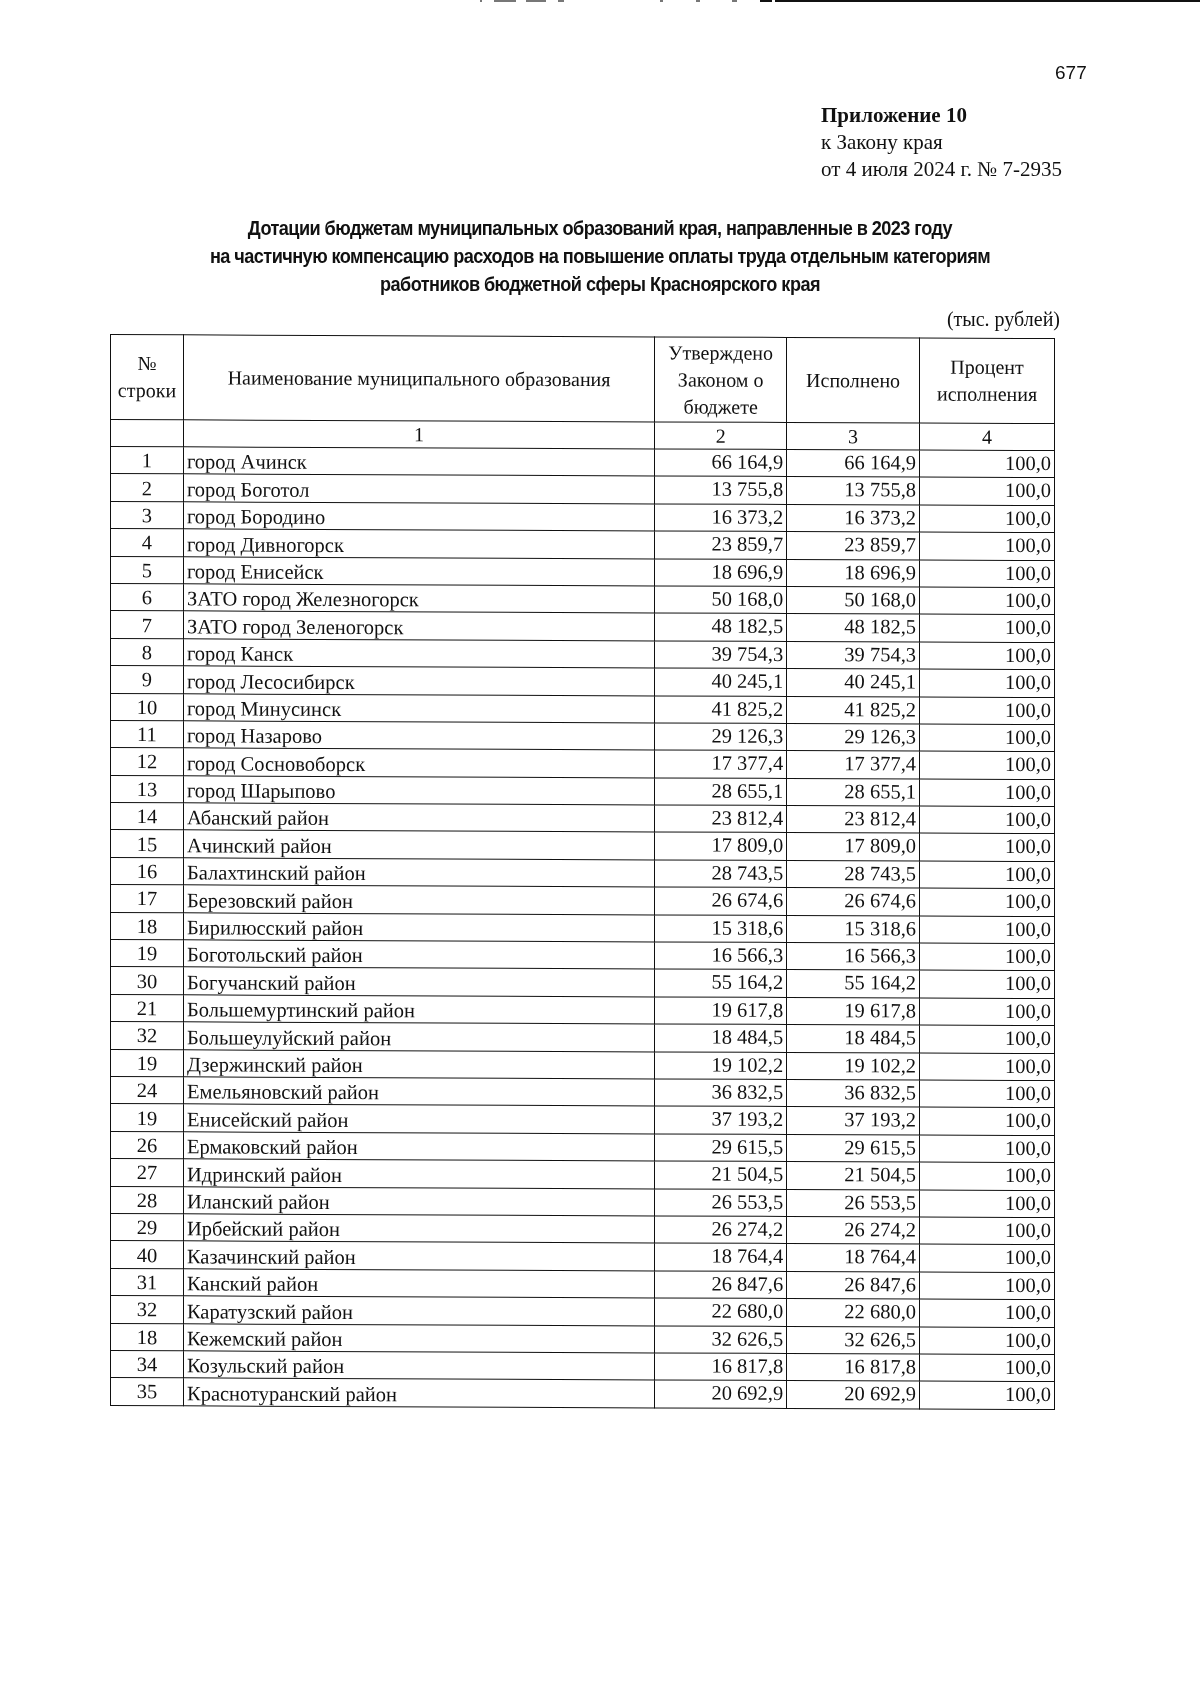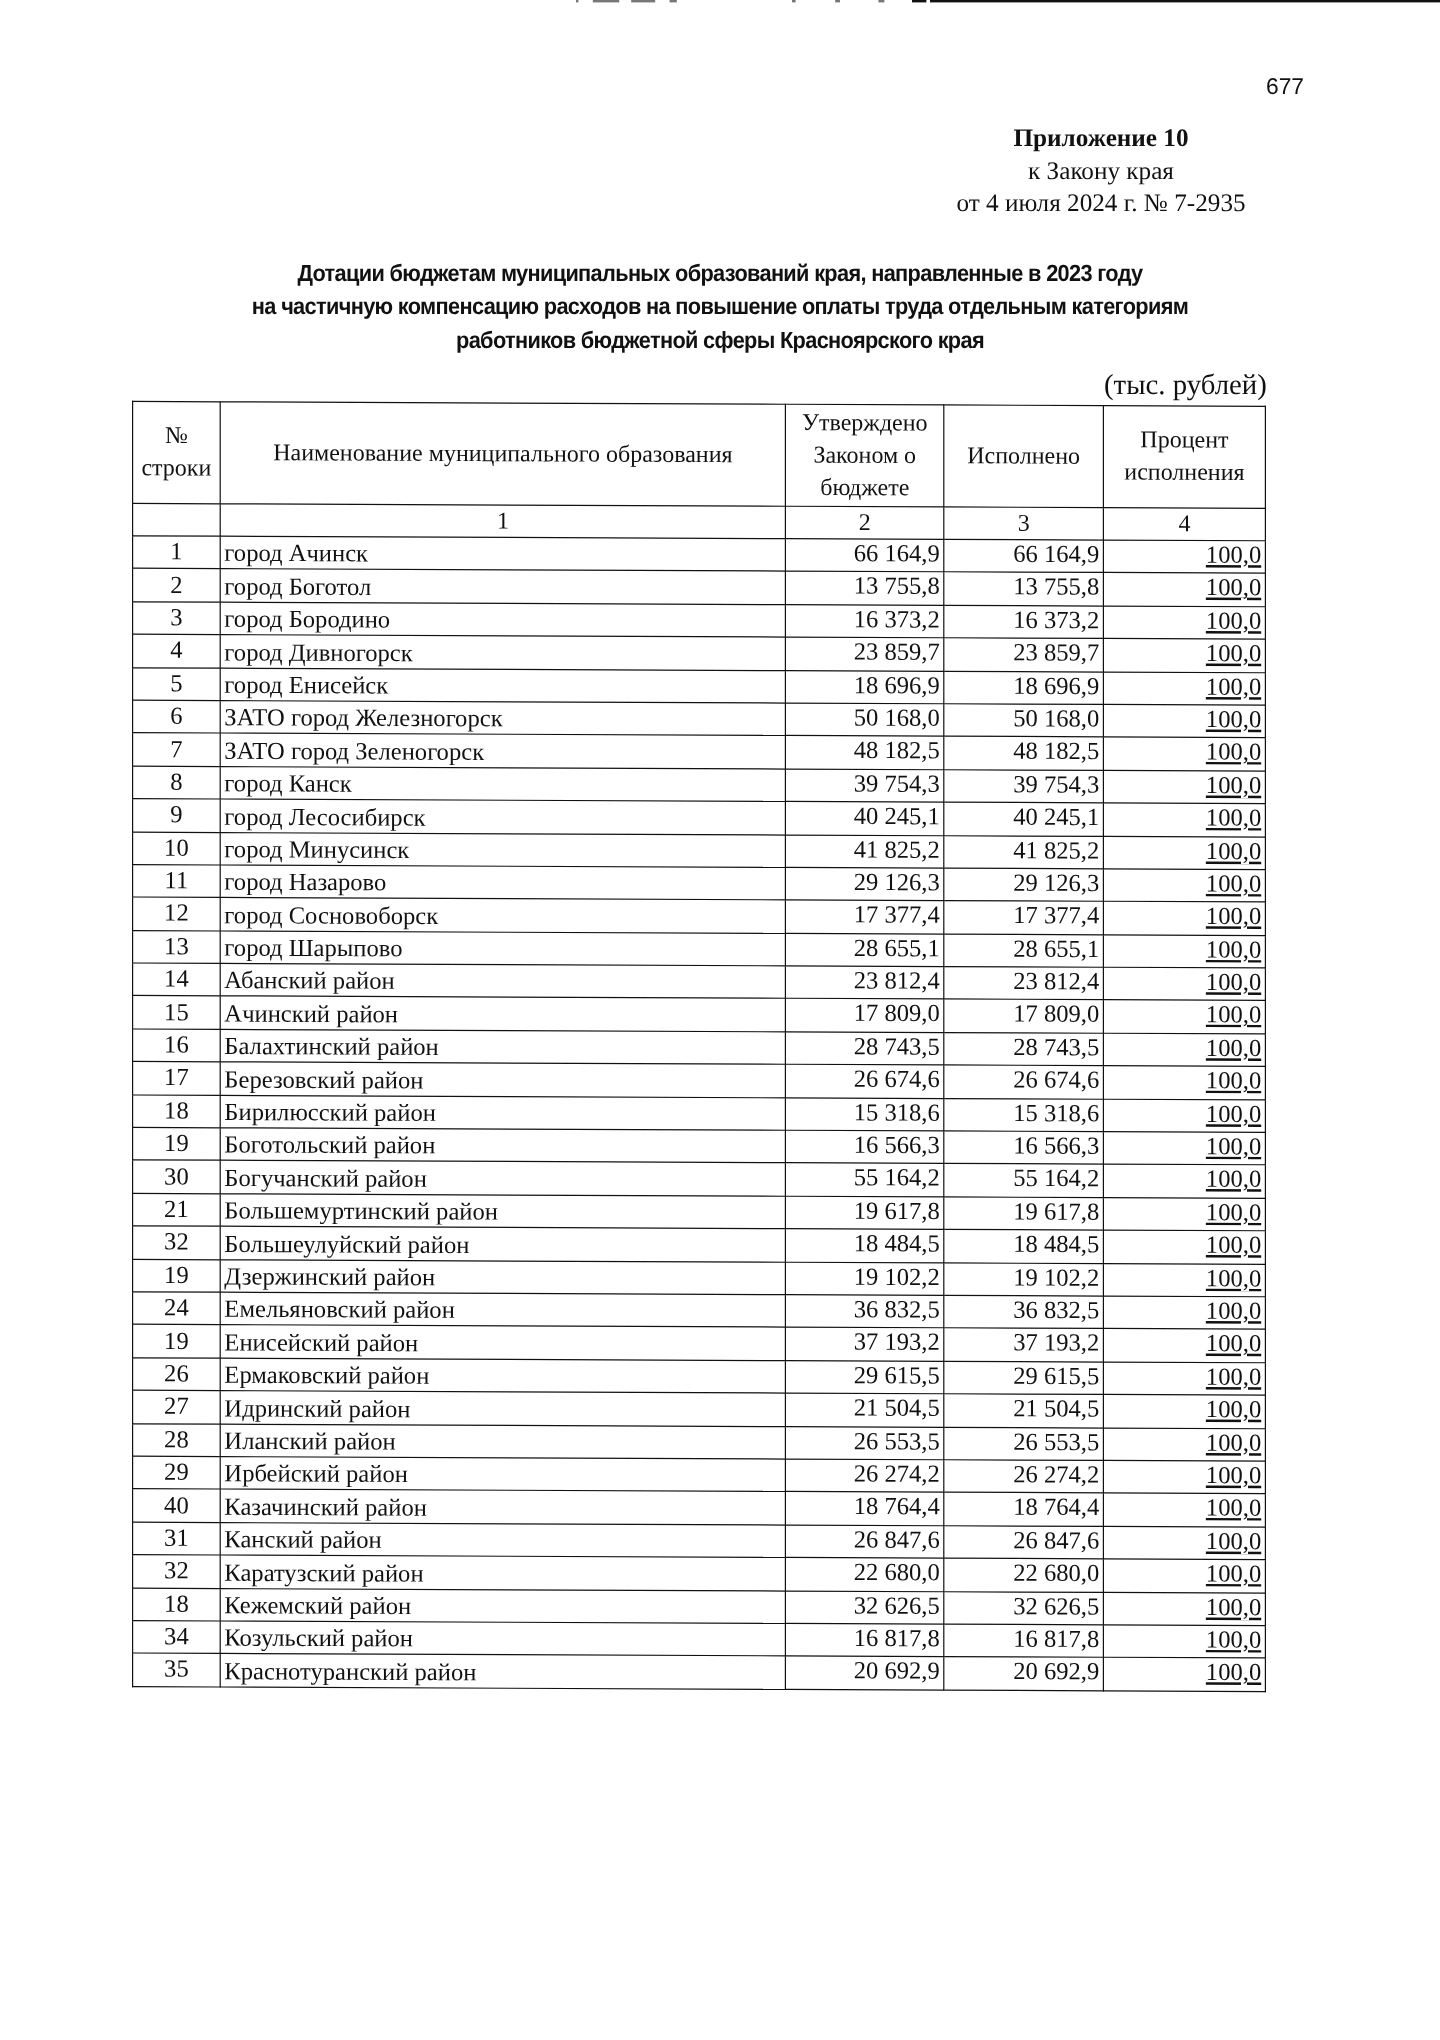--- a/index.html
+++ b/index.html
@@ -33,22 +33,22 @@
     .page-number {
       position: absolute;
       top: 62px;
       left: 1055px;
       font-family: Liberation Sans, sans-serif;
       font-size: 19px;
     }
     .appendix {
       position: absolute;
       top: 102px;
-      right: 162px;
-      text-align: center;
+      right: 138px;
+      text-align: left;
       font-size: 21px;
       line-height: 27px;
     }
     .appendix .appendix-title { font-weight: bold; }
 
     .doc-title {
       position: absolute;
       top: 214px;
       left: 100px;
       width: 1000px;
@@ -59,21 +59,22 @@
       font-family: "Liberation Sans Narrow", "Liberation Sans", sans-serif;
       letter-spacing: -0.6px;
       transform: scaleX(0.93);
       transform-origin: center top;
     }
     .units {
       position: absolute;
       top: 308px;
       left: 920px;
       width: 140px;
-      font-size: 24px;
+      text-align: right;
+      font-size: 20px;
     }
 
     table.budget {
       position: absolute;
       top: 334px;
       left: 110px;
       width: 945px;
       border-collapse: collapse;
       font-size: 20.5px;
       transform: skewY(0.25deg);
@@ -111,21 +112,20 @@
     }
     td.c-val {
       text-align: right;
       vertical-align: top;
       padding-right: 2px;
     }
     td.c-pct {
       text-align: right;
       vertical-align: top;
       padding-right: 2px;
-      text-decoration: underline;
     }
     col.w-num { width: 73px; }
     col.w-name { width: 472px; }
     col.w-plan { width: 132px; }
     col.w-exec { width: 133px; }
     col.w-pct { width: 135px; }
   </style>
 </head>
 <body>
 

